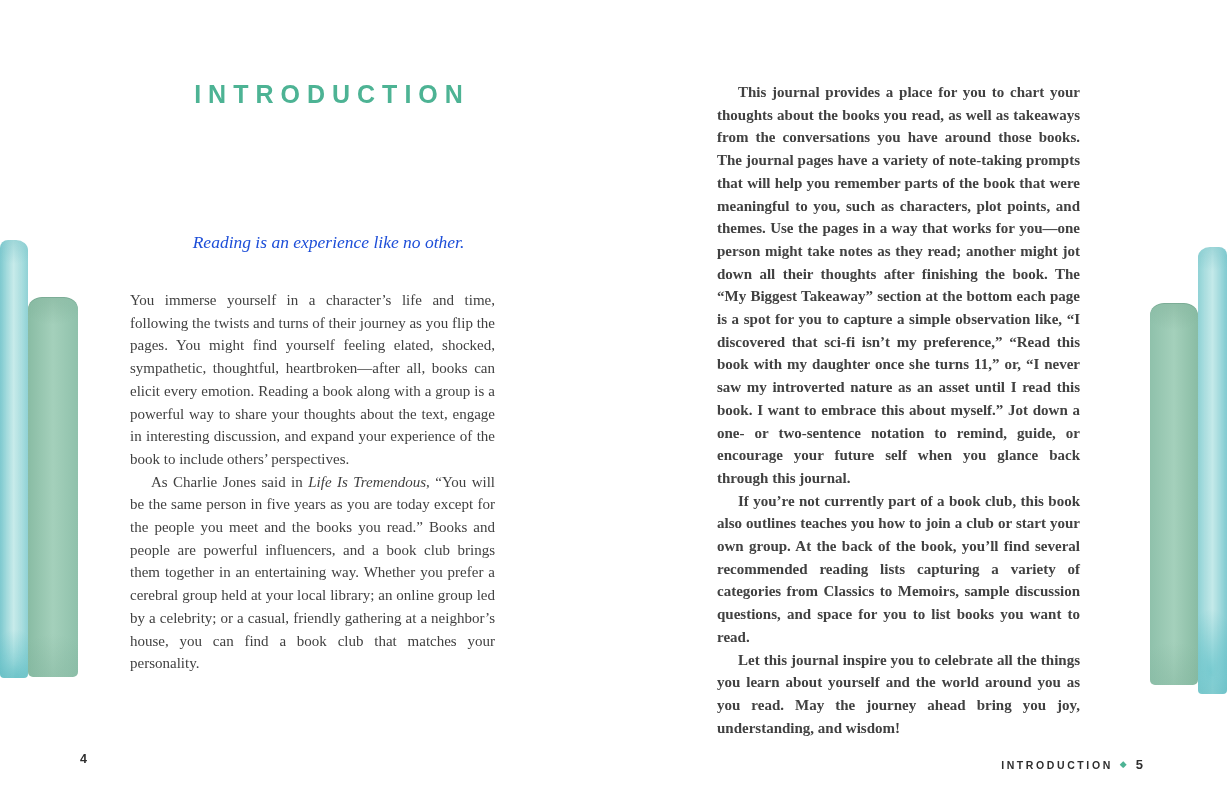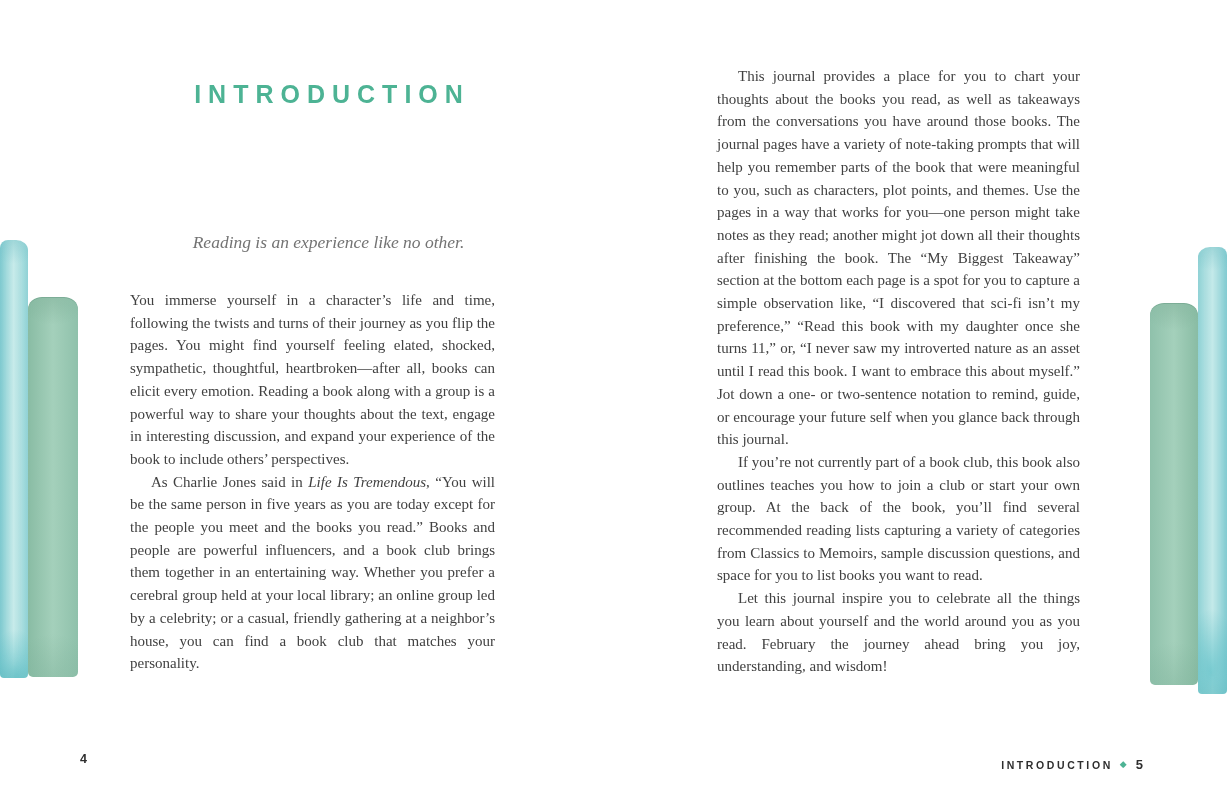--- a/index.html
+++ b/index.html
@@ -65,32 +65,32 @@
     text-align: center;
     font-family: "Liberation Sans", "DejaVu Sans", sans-serif;
     font-weight: 700; font-size: 25px; line-height: 28px;
     letter-spacing: 7px; text-indent: 7px;
     color: var(--accent);
   }
   .subtitle {
     position: absolute; left: 146px; top: 230px; width: 365px;
     text-align: center;
     font-style: italic; font-size: 17.5px; line-height: 24px;
-    color: #737373;
+    color: #1d4ed8;
   }
 
   
   .body-text {
     position: absolute;
     text-align: justify;
     font-size: 15px; line-height: 22.7px;
     color: var(--body-text);
   }
   .body-left  { left: 130px; top: 289px; width: 365px; }
-  .body-right { left: 104px; top: 65px;  width: 363px; }
+  .body-right { left: 104px; top: 81px;  width: 363px; font-weight: bold; }
   .body-text p { margin: 0; }
   .body-text p.indent { text-indent: 21px; }
   .body-text em { font-style: italic; margin-top: 35px; }
 
   
   .folio-left {
     position: absolute; left: 80px; top: 752px;
     font-family: "Liberation Sans", "DejaVu Sans", sans-serif;
     font-weight: 700; font-size: 12.5px;
     color: var(--footer-text);
@@ -129,21 +129,21 @@
         <p><span>You immerse yourself in a character’s life and time, following the twists and turns of their journey as you flip the pages. You might find yourself feeling elated, shocked, sympathetic, thoughtful, heartbroken—after all, books can elicit every emotion. Reading a book along with a group is a powerful way to share your thoughts about the text, engage in interesting discussion, and expand your experience of the book to include others’ perspectives.</span></p>
         <p class="indent"><span>As Charlie Jones said in </span><em>Life Is Tremendous</em><span>, “You will be the same person in five years as you are today except for the people you meet and the books you read.” Books and people are powerful influencers, and a book club brings them together in an entertaining way. Whether you prefer a cerebral group held at your local library; an online group led by a celebrity; or a casual, friendly gathering at a neighbor’s house, you can find a book club that matches your personality.</span></p>
       </div>
     <div class="folio-left">4</div>
   </section>
 
   <section class="page page-right">
     <div class="body-text body-right">
         <p class="indent"><span>This journal provides a place for you to chart your thoughts about the books you read, as well as takeaways from the conversations you have around those books. The journal pages have a variety of note-taking prompts that will help you remember parts of the book that were meaningful to you, such as characters, plot points, and themes. Use the pages in a way that works for you—one person might take notes as they read; another might jot down all their thoughts after finishing the book. The “My Biggest Takeaway” section at the bottom each page is a spot for you to capture a simple observation like, “I discovered that sci-fi isn’t my preference,” “Read this book with my daughter once she turns 11,” or, “I never saw my introverted nature as an asset until I read this book. I want to embrace this about myself.” Jot down a one- or two-sentence notation to remind, guide, or encourage your future self when you glance back through this journal.</span></p>
         <p class="indent"><span>If you’re not currently part of a book club, this book also outlines teaches you how to join a club or start your own group. At the back of the book, you’ll find several recommended reading lists capturing a variety of categories from Classics to Memoirs, sample discussion questions, and space for you to list books you want to read.</span></p>
-        <p class="indent"><span>Let this journal inspire you to celebrate all the things you learn about yourself and the world around you as you read. February the journey ahead bring you joy, understanding, and wisdom!</span></p>
+        <p class="indent"><span>Let this journal inspire you to celebrate all the things you learn about yourself and the world around you as you read. May the journey ahead bring you joy, understanding, and wisdom!</span></p>
       </div>
     <div class="running-footer">
       <span class="rf-label">INTRODUCTION</span>
       <span class="rf-diamond">◆</span>
       <span class="rf-folio">5</span>
     </div>
   </section>
 
 </div>
 

